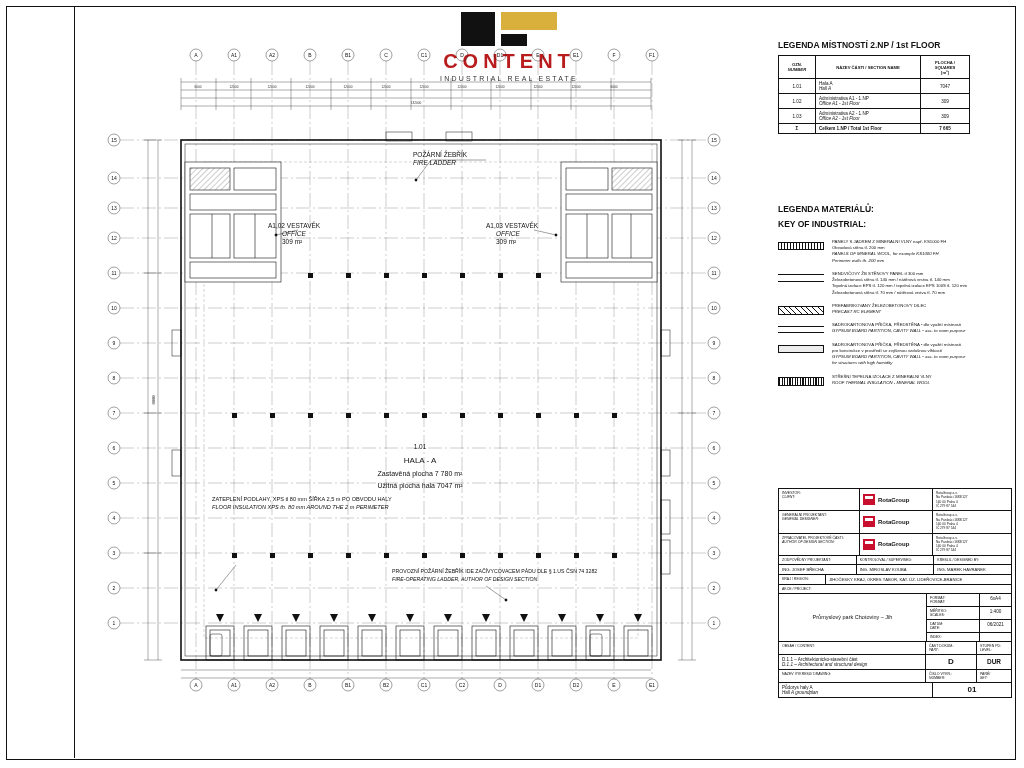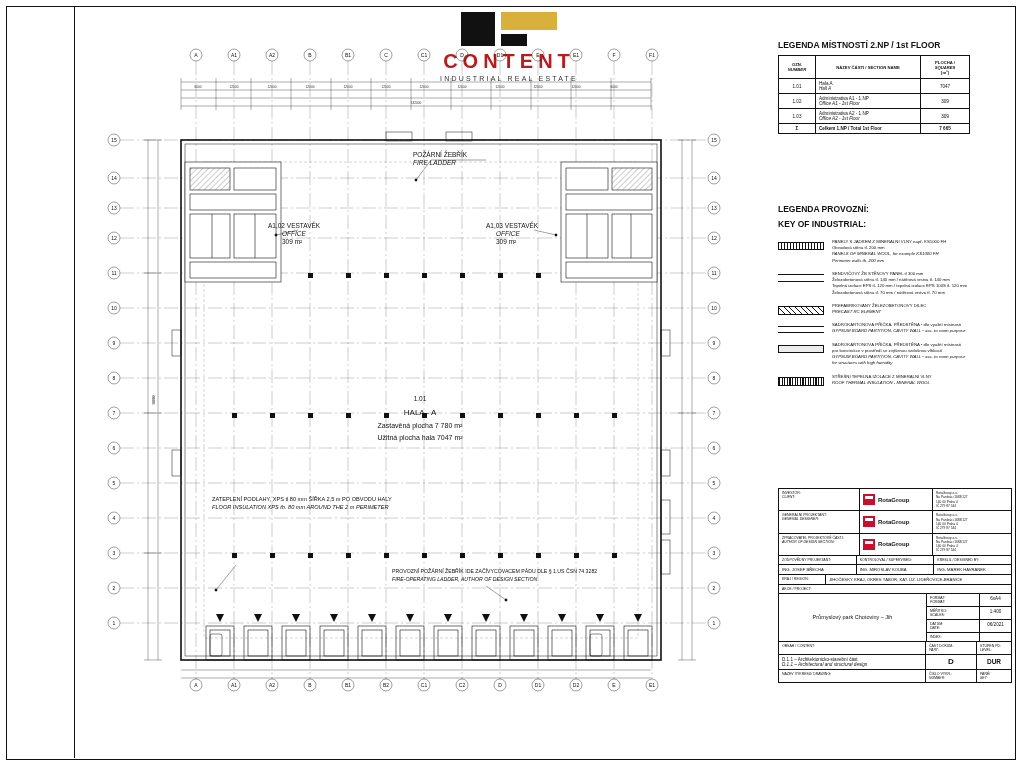--- a/index.html
+++ b/index.html
@@ -16,21 +16,21 @@
   .logo-mark .sq3{position:absolute;left:40px;top:22px;width:26px;height:12px;background:#111;}
   .logo-name{font-size:20px;letter-spacing:5px;color:#b91c1c;font-weight:700;}
   .logo-sub{font-size:7px;letter-spacing:2.2px;color:#333;margin-top:2px;}
 
   
   .plan{position:absolute;left:86px;top:30px;width:660px;height:690px;}
   .plan svg{display:block;}
 
   .lbl{position:absolute;font-size:6.5px;color:#111;line-height:1.25;white-space:nowrap;}
   .lbl.it{font-style:italic;}
-  .lbl.c{text-align:center;}
+  .lbl.c{text-align:center;margin-top:48px;}
 
   
   .legend1{position:absolute;left:778px;top:40px;width:232px;}
   .legend-title{font-size:8.5px;font-weight:bold;color:#111;margin-bottom:5px;}
   table.rooms{border-collapse:collapse;width:192px;font-size:4.6px;color:#111;}
   table.rooms th,table.rooms td{border:0.6px solid #111;padding:2px 3px;vertical-align:middle;}
   table.rooms th{font-weight:bold;font-size:4.2px;text-align:center;height:18px;}
   table.rooms td.num{text-align:center;width:30px;}
   table.rooms td.area{text-align:center;width:42px;}
   table.rooms tr.total td{font-weight:bold;}
@@ -552,21 +552,21 @@
         <tr class="total">
           <td class="num">Σ</td>
           <td>Celkem 1.NP / Total 1st Floor</td>
           <td class="area">7 665</td>
         </tr>
       </tbody>
     </table>
   </div>
 
   <div class="legend2">
-    <div class="legend-title">LEGENDA PROVOZNÍ:</div>
+    <div class="legend-title">LEGENDA MATERIÁLŮ:</div>
     <div class="legend-title" style="margin-bottom:10px;">KEY OF INDUSTRIAL:</div>
 
     <div class="mat-row">
       <div class="swatch">
           <div class="sw-a"></div>
         </div>
       <div class="mat-txt">
         <div style="white-space:pre-line">PANELY S JÁDREM Z MINERÁLNÍ VLNY např. KS1000 FH
 Obvodová stěna tl. 200 mm</div>
         <div class="e" style="white-space:pre-line">PANELS OF MINERAL WOOL, for example KS1000 FH
@@ -760,14 +760,21 @@
       <div style="width:44px;padding:2px 3px;border-right:0.6px solid #111;" class="lab">
         <span>ČÍSLO VÝKR.:</span><br>
         <span style="font-style:italic">NUMBER:</span>
       </div>
       <div style="width:28px;padding:2px 3px;" class="lab">
         <span>PARÉ/</span><br>
         <span style="font-style:italic">SET:</span>
       </div>
     </div>
 
+    <div class="bigrow" style="border-bottom:none;">
+      <div class="bl">
+        <div class="t-em">Půdorys haly A</div>
+        <div class="t-emi">Hall A groundplan</div>
+      </div>
+      <div class="bv" style="width:72px;border-right:none;">01</div>
+    </div>
   </div>
 </div>
 
 </body></html>

